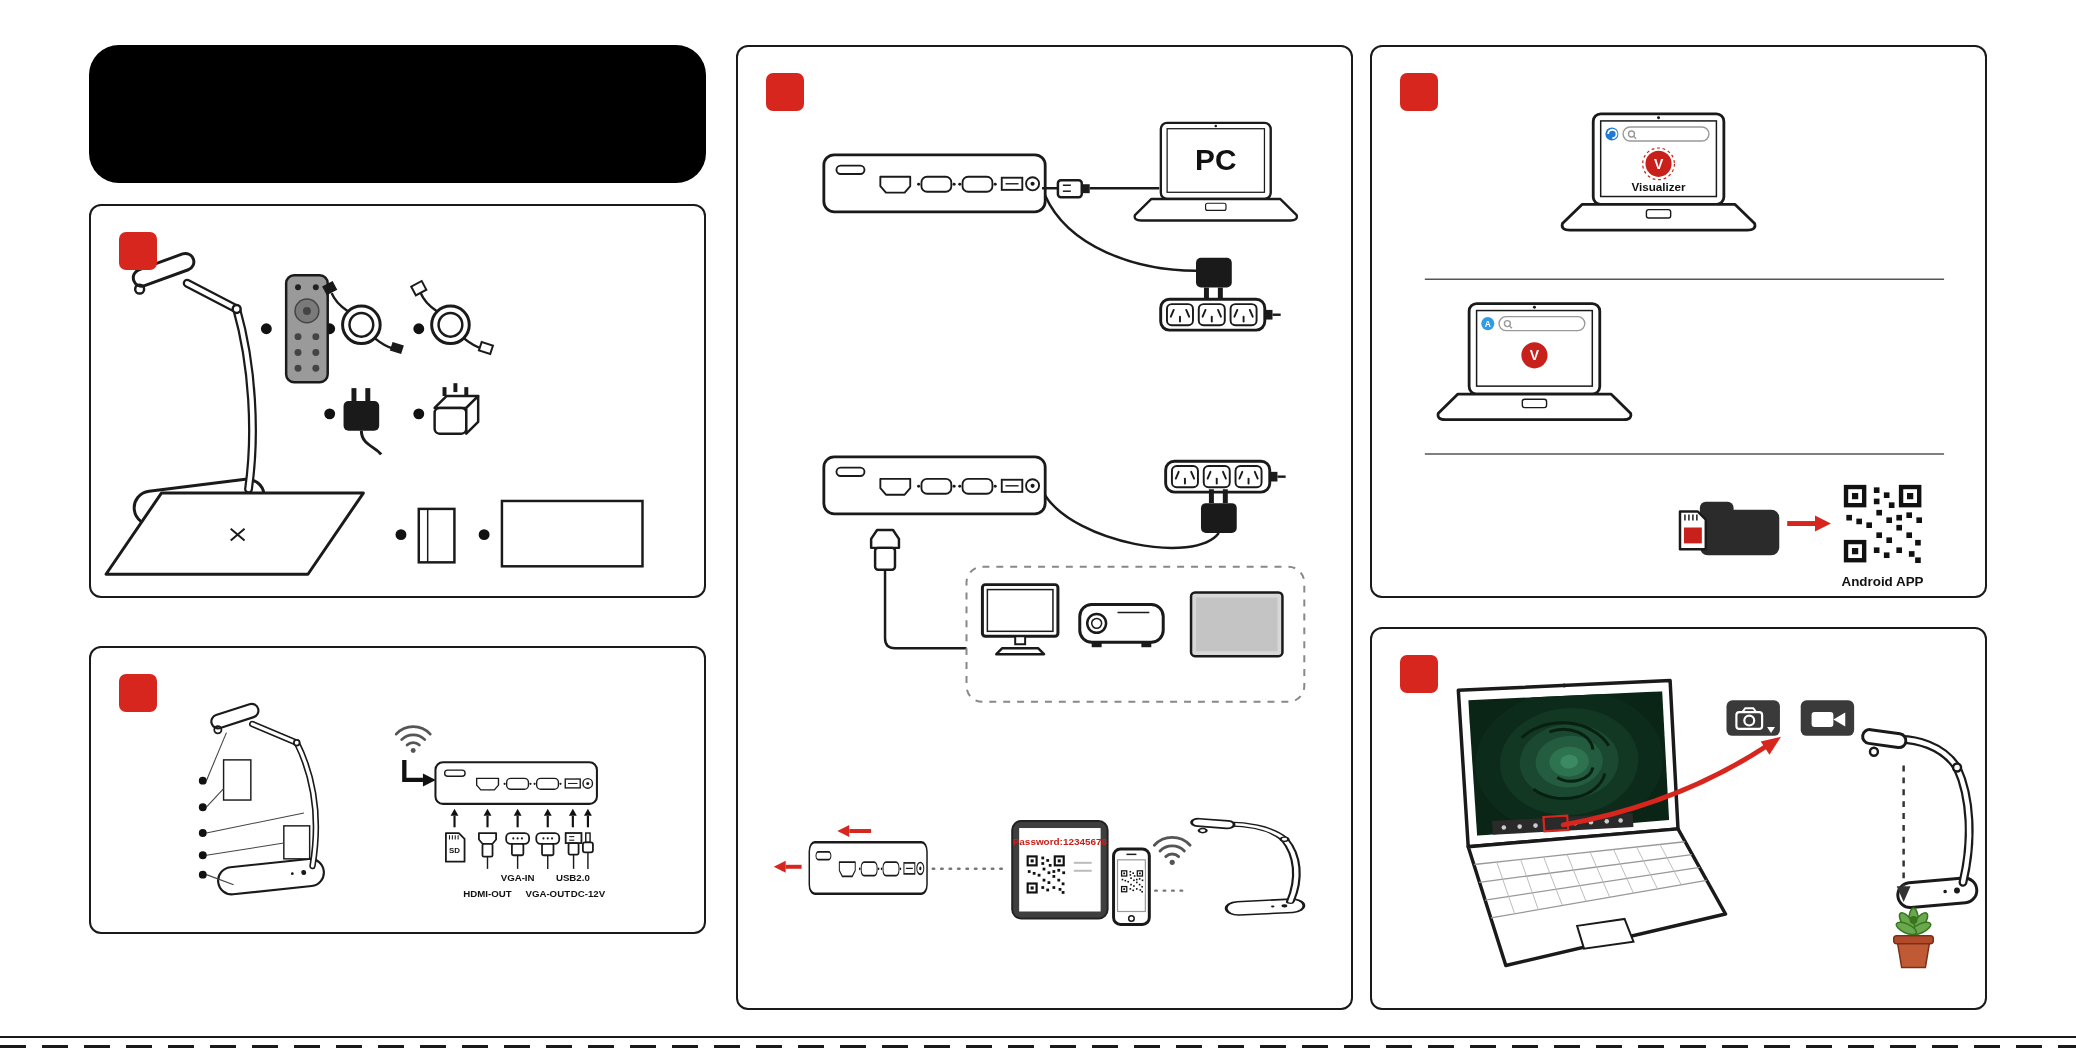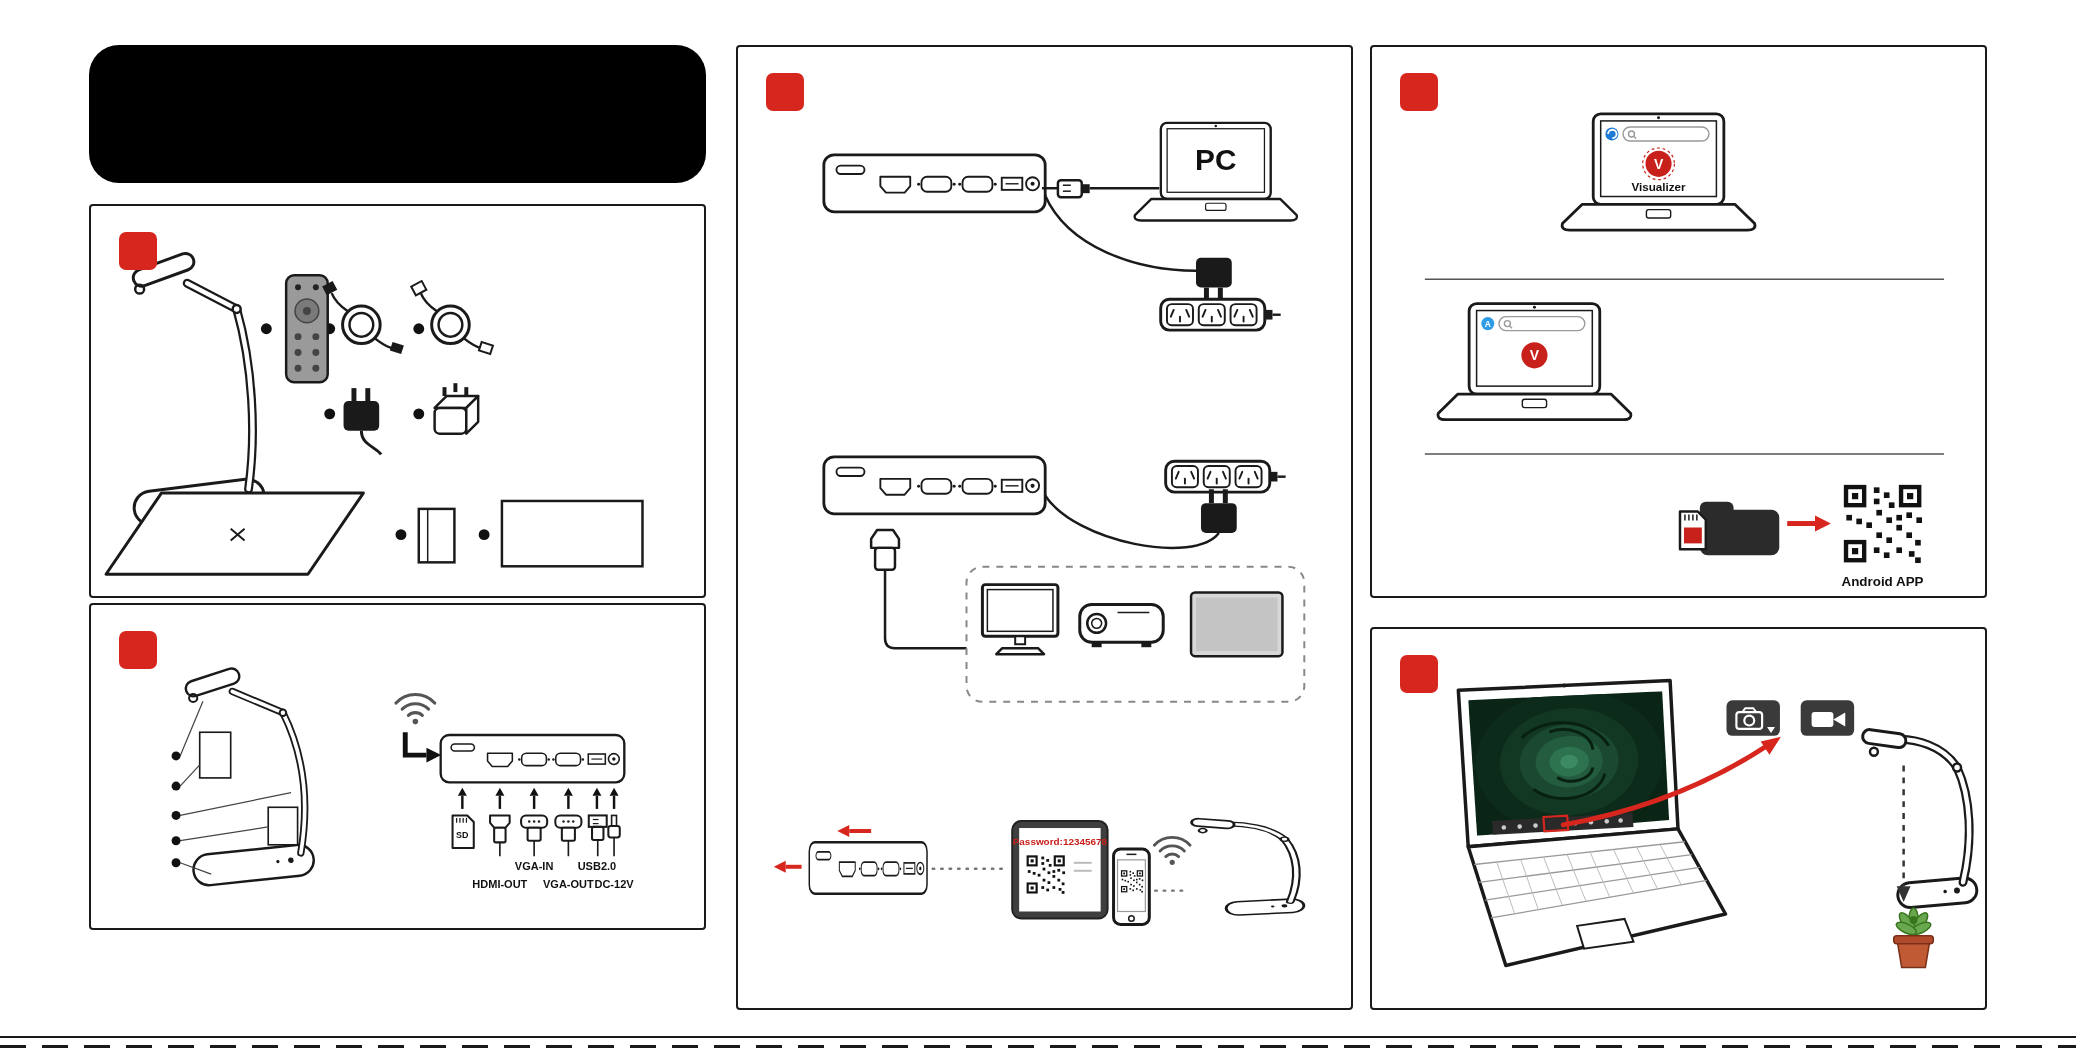--- a/index.html
+++ b/index.html
@@ -1,22 +1,22 @@
 <!DOCTYPE html>
 <html><head>
 <meta charset="utf-8">
 <style>
   html,body{margin:0;padding:0;background:#fff}
   .page{position:relative;width:2076px;height:1055px;background:#fff;overflow:hidden;
         font-family:"Liberation Sans",sans-serif;color:#1a1a1a}
   .title-banner{position:absolute;left:89px;top:45px;width:617px;height:138px;
         background:#000;border-radius:30px}
-  .panel{position:absolute;border:2px solid #1a1a1a;border-radius:4px;background:#fff;box-sizing:border-box}
+  .panel{position:absolute;border:2px solid #1a1a1a;border-radius:12px;background:#fff;box-sizing:border-box}
   #p-contents{left:89px;top:204px;width:617px;height:394px}
-  #p-ports{left:89px;top:603px;width:617px;height:327px}
+  #p-ports{left:89px;top:646px;width:617px;height:288px}
   #p-conn{left:736px;top:45px;width:617px;height:965px}
   #p-soft{left:1370px;top:45px;width:617px;height:553px}
   #p-usage{left:1370px;top:627px;width:617px;height:383px}
   .badge{position:absolute;left:28px;top:26px;width:38px;height:38px;background:#d7261d;border-radius:7px;z-index:2}
   .panel > svg{position:absolute;left:0;top:0;width:100%;height:100%}
   svg{font-family:"Liberation Sans",sans-serif}
   .tubeO{fill:none;stroke:#1a1a1a;stroke-width:9;stroke-linecap:round}
   .tubeI{fill:none;stroke:#fff;stroke-width:4.5;stroke-linecap:round}
   .cutline{position:absolute;left:0;top:1036px;width:2076px;height:2px;background:#1a1a1a}
   .cutdash{position:absolute;left:0;top:1045px;width:2076px;height:3px;

